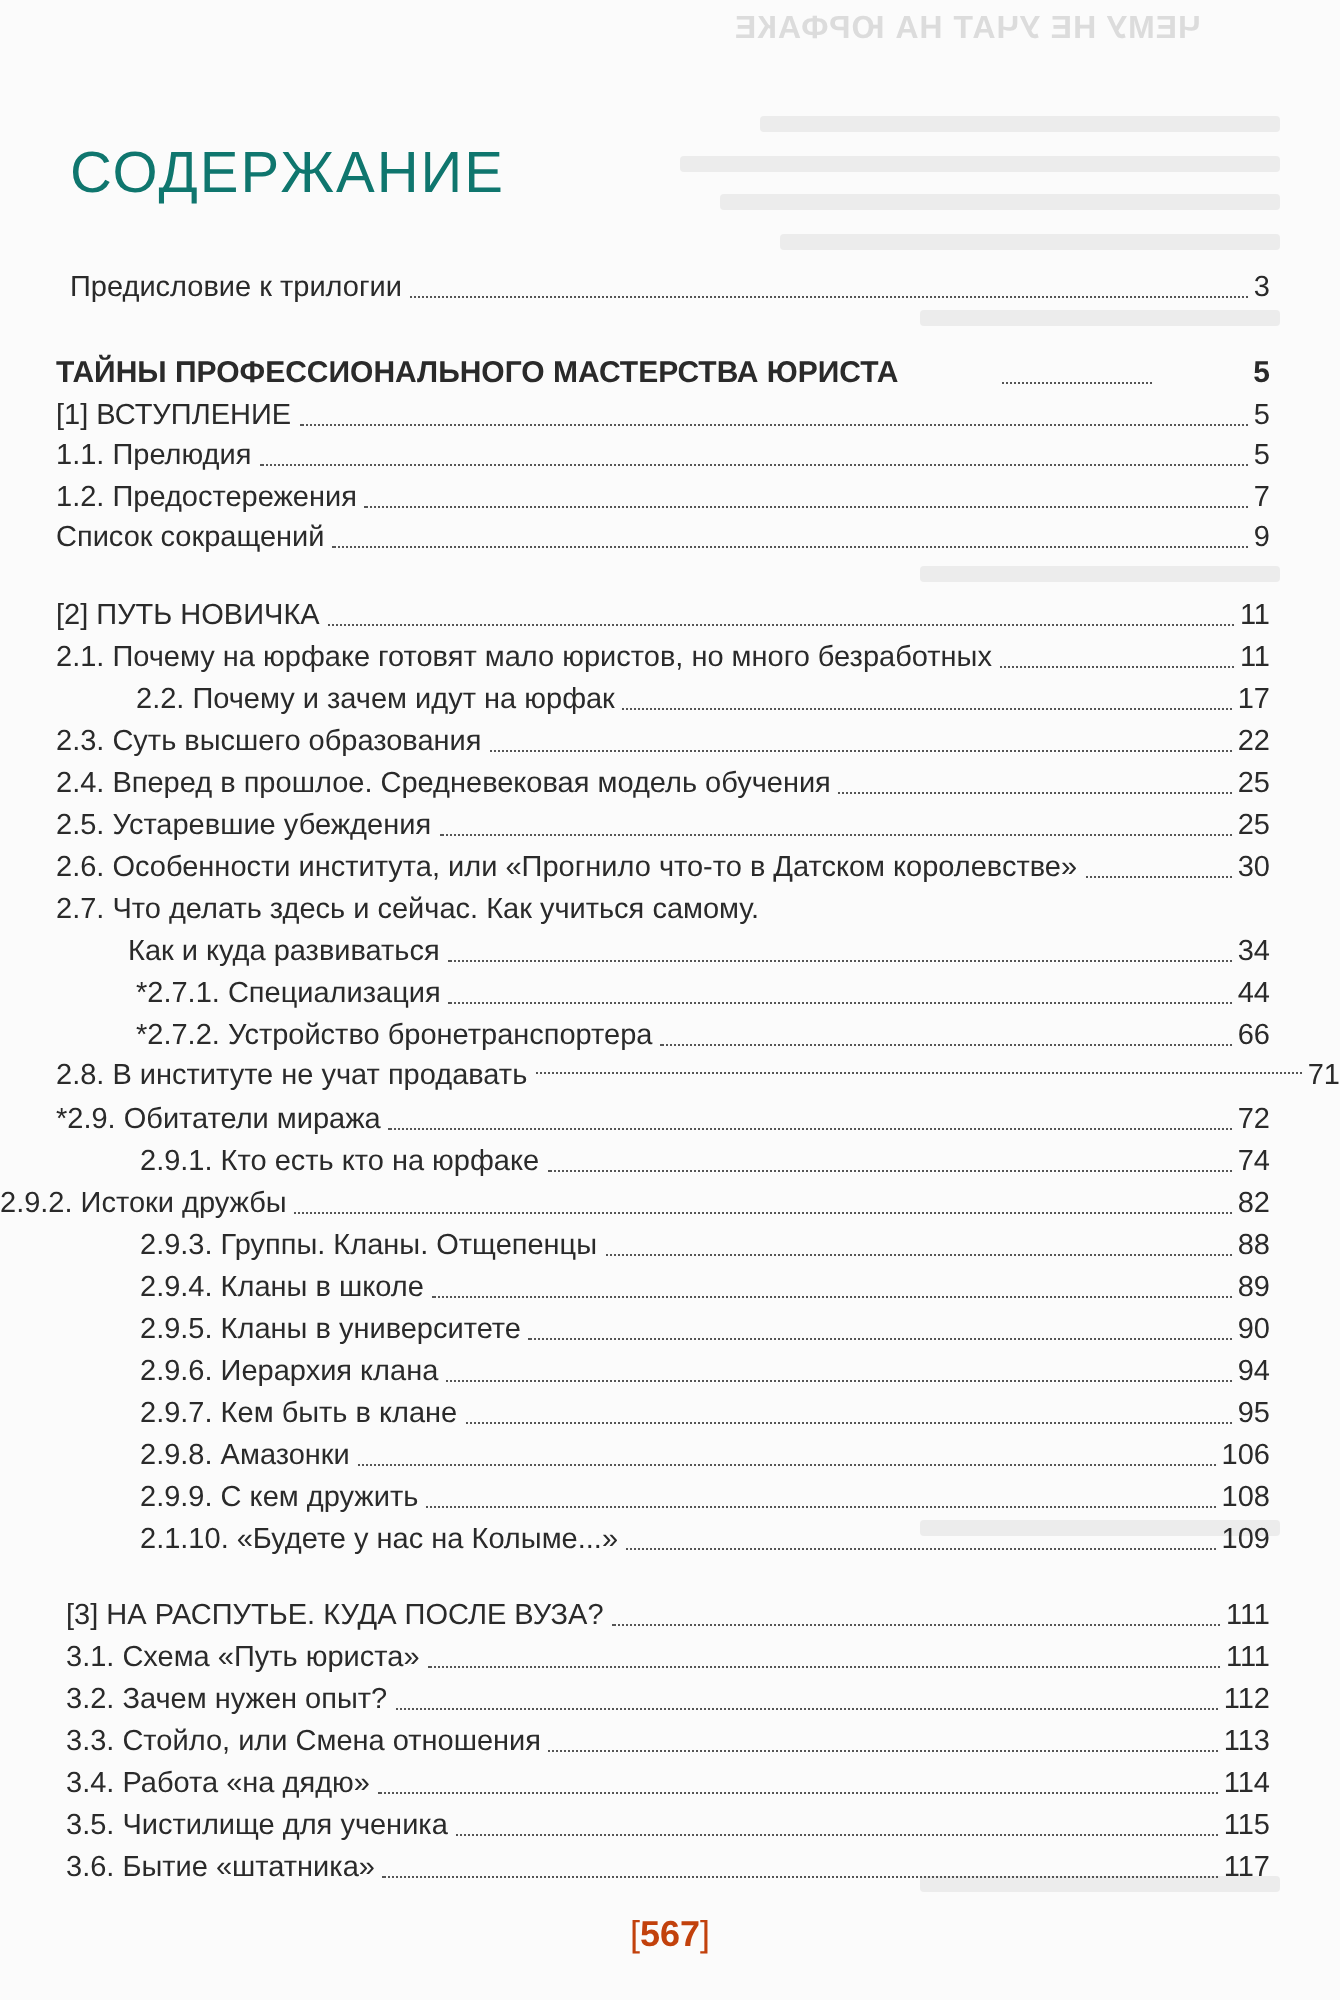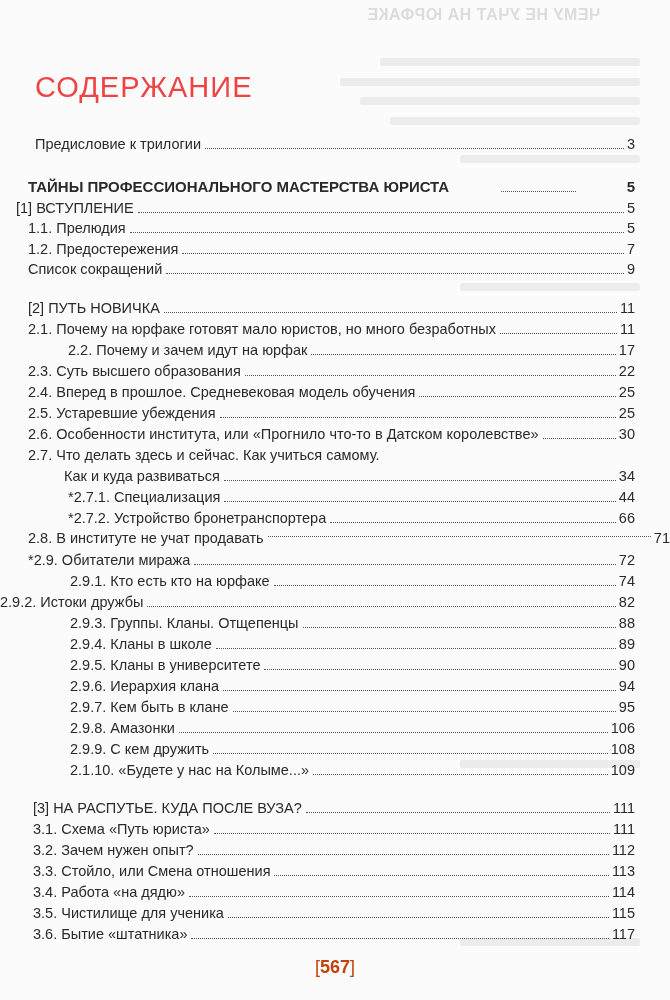--- a/index.html
+++ b/index.html
@@ -17,21 +17,21 @@
   .bleed-line {
     position: absolute; height: 8px; background: #ececec; border-radius: 2px;
   }
   .bleed-head {
     position: absolute; top: 6px; right: 70px;
     font-size: 16px; font-weight: bold; color: #dcdcdc;
     transform: scaleX(-1); letter-spacing: 0.5px;
   }
   .page-title {
     position: absolute; left: 35px; top: 52px;
-    font-size: 29px; letter-spacing: 1px; color: #ef4444;
+    font-size: 29px; letter-spacing: 1px; color: #0f766e;
     font-weight: normal;
   }
   .toc { position: absolute; left: 0; top: 0; width: 670px; }
   .row {
     position: absolute; left: 0; right: 0;
     height: 20px; display: flex; align-items: flex-end;
     font-size: 14.5px; line-height: 18px;
   }
   .row .label { white-space: nowrap; padding-right: 2px; }
   .row .dots {
@@ -66,21 +66,21 @@
     <div class="row" style="top: 133px; padding-left: 35px; padding-right: 35px;">
       <span class="label">Предисловие к трилогии</span>
       <span class="dots"></span>
       <span class="page">3</span>
     </div>
     <div class="row bold" style="top: 176px; padding-left: 28px; padding-right: 35px;">
       <span class="label">ТАЙНЫ ПРОФЕССИОНАЛЬНОГО МАСТЕРСТВА ЮРИСТА</span>
       <span class="dots"></span>
       <span class="page">5</span>
     </div>
-    <div class="row" style="top: 197px; padding-left: 16px; padding-right: 35px; justify-content: space-between;">
+    <div class="row" style="top: 197px; padding-left: 28px; padding-right: 35px; justify-content: space-between;">
       <span class="label">[1] ВСТУПЛЕНИЕ</span>
       <span class="dots"></span>
       <span class="page">5</span>
     </div>
     <div class="row" style="top: 217px; padding-left: 28px; padding-right: 35px;">
       <span class="label">1.1. Прелюдия</span>
       <span class="dots"></span>
       <span class="page">5</span>
     </div>
     <div class="row" style="top: 238px; padding-left: 28px; padding-right: 35px;">

